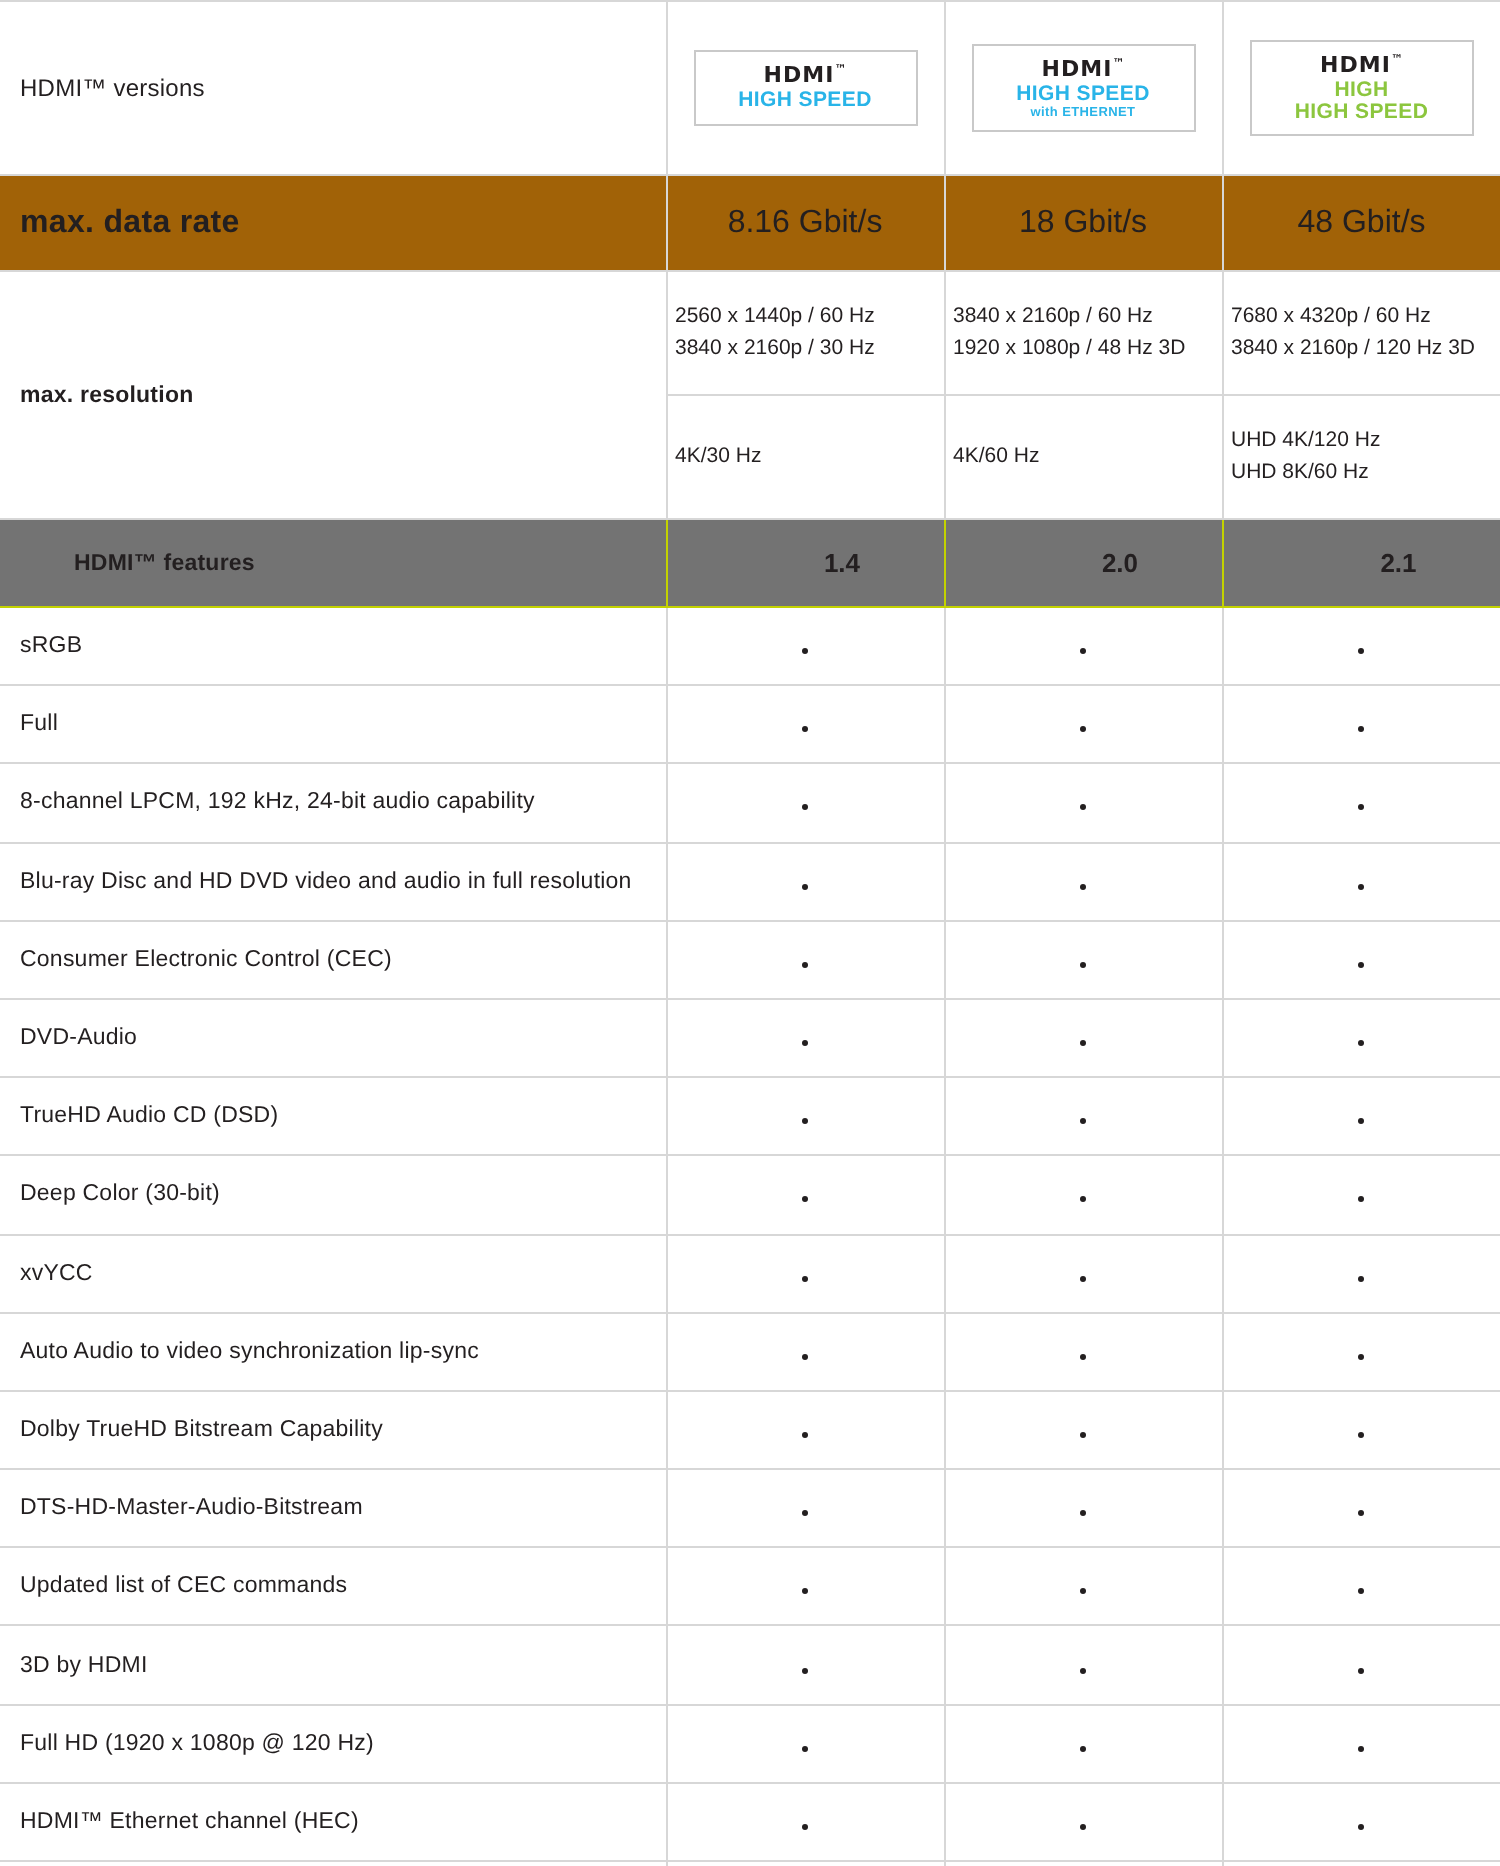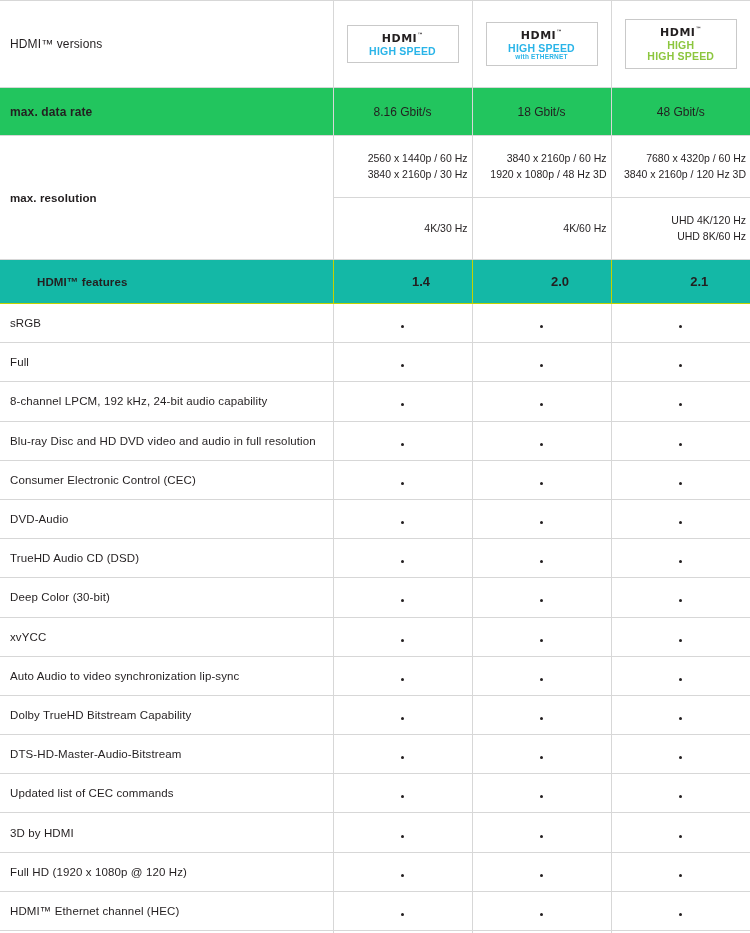--- a/index.html
+++ b/index.html
@@ -92,46 +92,46 @@
   }
   .logo-line2 {
     font-size: 10.5px;
     font-weight: bold;
     color: #8cc63e;
     letter-spacing: .2px;
   }
 
   
   .row-rate td {
-    background: #22c55e;
+    background: #a16207;
     height: 33px;
-    font-size: 12px;
+    font-size: 16px;
   }
   .row-rate .label-cell { font-weight: bold; }
   .row-rate .center { font-weight: normal; margin-top: 44px; }
 
   
   .res-cell {
     font-size: 10.5px;
     line-height: 1.5;
     padding: 8px 4px;
-    text-align: right;
+    text-align: left;
   }
   .row-res-a td { height: 45px; }
   .row-res-b td { height: 45px; }
   .res-label {
     font-size: 11.5px;
     font-weight: bold;
     padding-left: 10px;
     margin-top: 32px;
   }
 
   
   .row-features td {
-    background: #14b8a6;
+    background: #737373;
     height: 29px;
     font-size: 11.5px;
     font-weight: bold;
     border-color: #c3d200;
     padding-left: 37px;
   }
   .row-features .center { font-weight: bold; font-size: 13px; }
 
   .dot {
     display: inline-block;

